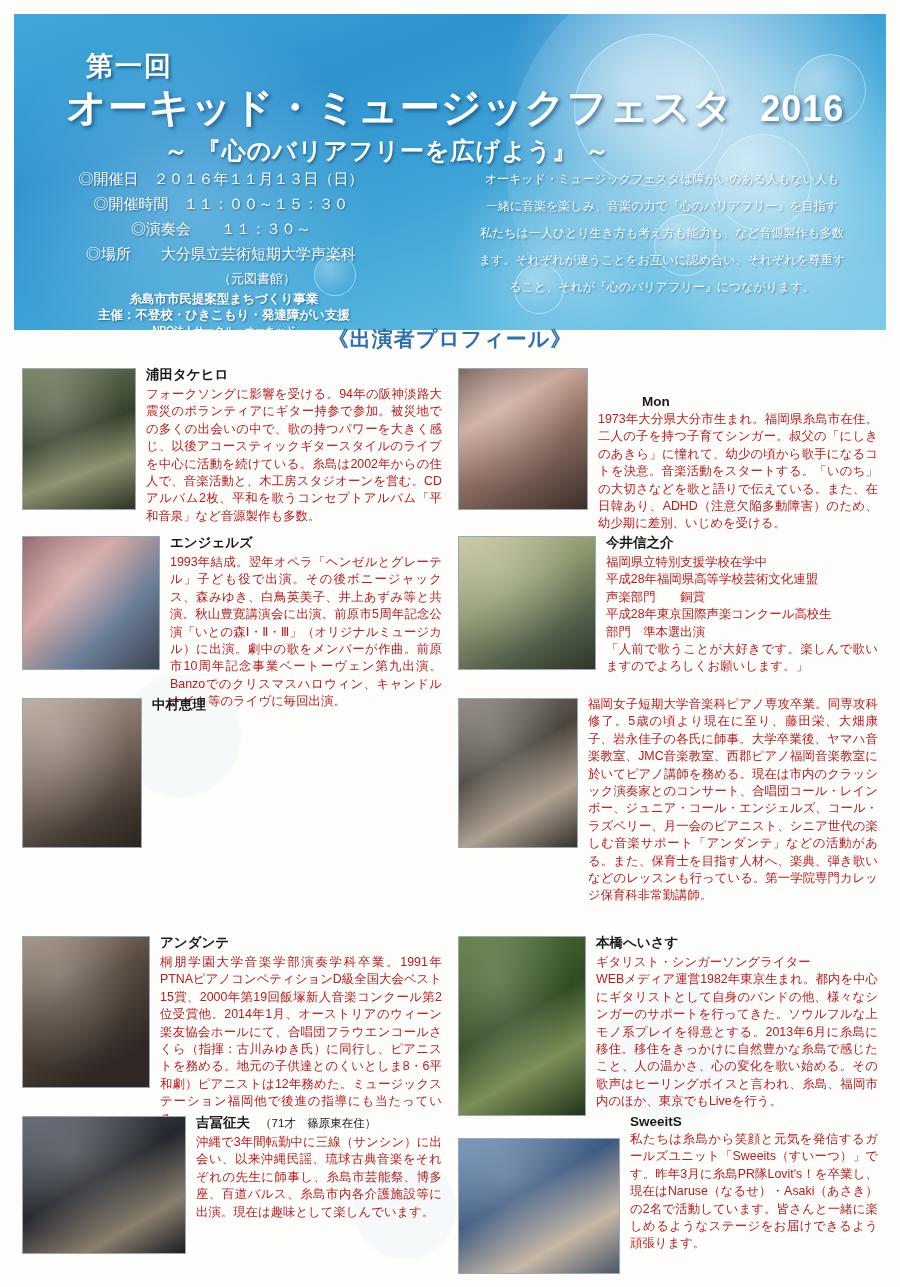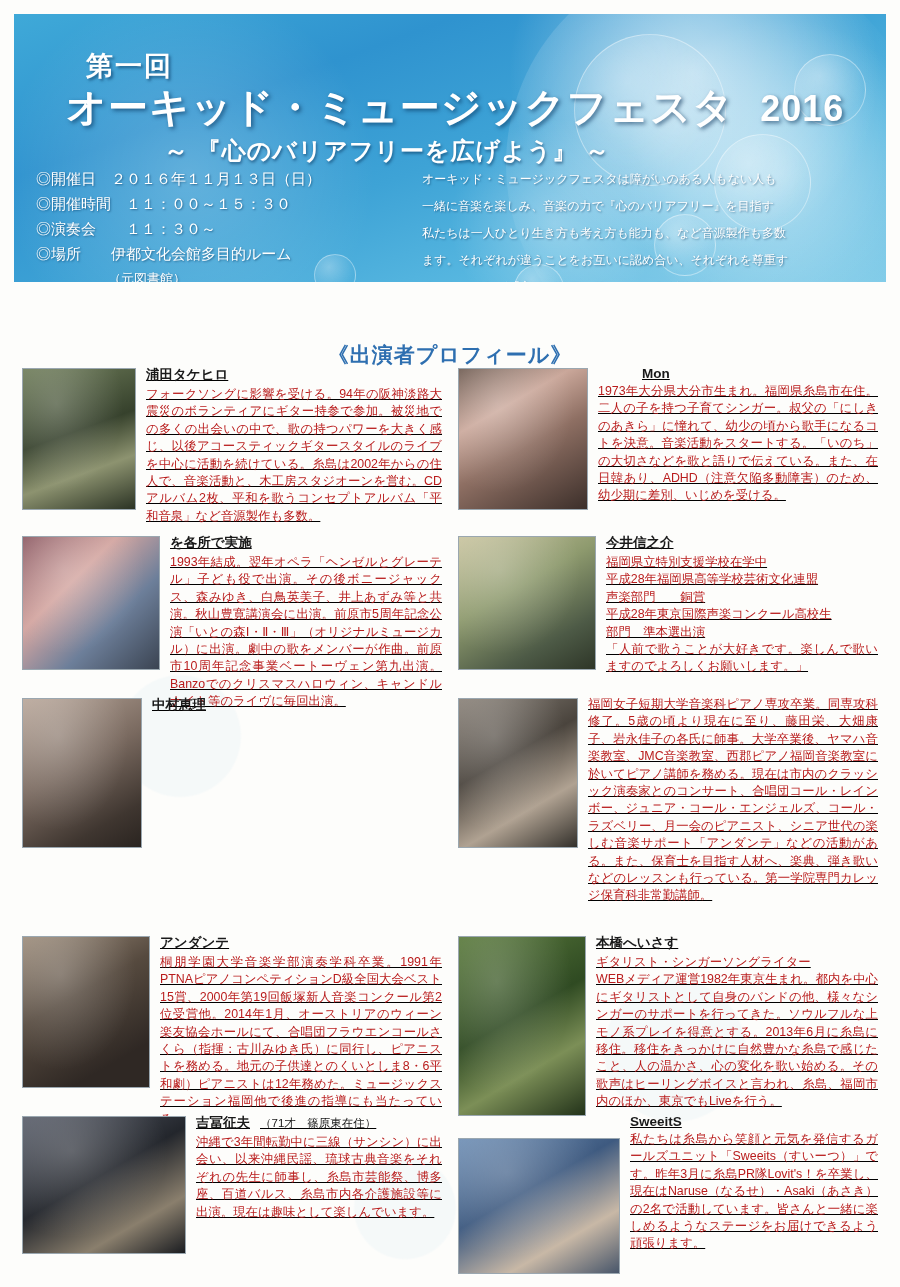--- a/index.html
+++ b/index.html
@@ -17,28 +17,29 @@
     background: #fdfdfb;
     overflow: hidden;
   }
 
   
   .banner {
     position: absolute;
     left: 14px;
     top: 14px;
     width: 872px;
-    height: 268px;
+    height: 316px;
     background:
       radial-gradient(circle at 78% 22%, rgba(255,255,255,0.55) 0%, rgba(255,255,255,0) 26%),
       radial-gradient(circle at 88% 60%, rgba(255,255,255,0.40) 0%, rgba(255,255,255,0) 20%),
       radial-gradient(circle at 62% 78%, rgba(255,255,255,0.30) 0%, rgba(255,255,255,0) 18%),
       radial-gradient(circle at 20% 60%, rgba(255,255,255,0.22) 0%, rgba(255,255,255,0) 26%),
       linear-gradient(160deg, #3fa9d8 0%, #2f93cf 28%, #3ea3d6 52%, #57b7e0 74%, #7fcbe8 100%);
     overflow: hidden;
+    text-align: center;
   }
   .banner:before {
     content: "";
     position: absolute;
     right: -40px;
     top: -60px;
     width: 420px;
     height: 420px;
     border-radius: 50%;
     background: radial-gradient(circle at 40% 40%, rgba(255,255,255,0.35), rgba(255,255,255,0.02) 62%, rgba(255,255,255,0) 70%);
@@ -121,21 +122,21 @@
     color: #ffffff;
     font-size: 12px;
     line-height: 27px;
     text-shadow: 1px 1px 2px rgba(0,50,90,0.55);
   }
 
   
   .section-title {
     position: absolute;
     left: 0;
-    top: 341px;
+    top: 325px;
     width: 900px;
     text-align: center;
     font-size: 21px;
     font-weight: bold;
     color: #2e6fb0;
     letter-spacing: 1px;
   }
 
   
   .profiles {
@@ -168,23 +169,22 @@
     margin-left: 10px;
   }
   .prof-text {
     font-size: 12.4px;
     line-height: 17.4px;
     color: #b91c1c;
     text-align: justify;
   }
   .prof-body {
     position: absolute;
-    text-decoration: underline;
-  }
-  .center-name { text-align: center; }
+  }
+  .center-name { text-align: center; margin-top: 28px; }
 
   
   .ph-urata  { background: linear-gradient(160deg,#6f7d5a,#36412c 45%,#8d9370 70%,#2b3324); }
   .ph-mon    { background: linear-gradient(150deg,#6f5c52,#caa79a 30%,#8e6f63 55%,#3c2f2a); }
   .ph-ang    { background: linear-gradient(135deg,#8c5a63,#d3a5a0 35%,#6d7f9a 65%,#3b4452); }
   .ph-ima    { background: linear-gradient(150deg,#c9c49f,#8e9a6e 40%,#4d5a46 75%,#2e3628); }
   .ph-naka   { background: linear-gradient(150deg,#b9a79a,#7a6a60 45%,#3f3630 80%,#2a2420); }
   .ph-yoshi  { background: linear-gradient(150deg,#8a8279,#4a443d 40%,#b0a292 70%,#33302b); }
   .ph-tokiwa { background: linear-gradient(150deg,#9d8d7c,#564a3f 40%,#2f2824 80%); }
   .ph-moto   { background: linear-gradient(150deg,#5a7a3c,#2f4a22 45%,#7c8f57 70%,#23331a); }
@@ -231,21 +231,21 @@
     <div class="title-main">
       <span>オーキッド・ミュージックフェスタ</span><span class="title-year">2016</span>
     </div>
 
     <div class="title-sub">～ 『心のバリアフリーを広げよう』 ～</div>
 
     <div class="info-left">
       <div class="row">◎開催日　２０１６年１１月１３日（日）</div>
       <div class="row">◎開催時間　１１：００～１５：３０</div>
       <div class="row">◎演奏会　　１１：３０～</div>
-      <div class="row">◎場所　　伊都文化会館多目的ルーム</div>
+      <div class="row">◎場所　　大分県立芸術短期大学声楽科</div>
       <div class="indent">（元図書館）</div>
     </div>
 
     <div class="organizer">
       <div>糸島市市民提案型まちづくり事業</div>
       <div>主催：不登校・ひきこもり・発達障がい支援</div>
       <div class="small">NPO法人サークル・オーキッド</div>
 
     </div>
 
@@ -280,21 +280,21 @@
         <div class="prof-name center-name" style="text-align:left;padding-left:44px;">Mon</div>
         <div class="prof-text">1973年大分県大分市生まれ。福岡県糸島市在住。二人の子を持つ子育てシンガー。叔父の「にしきのあきら」に憧れて、幼少の頃から歌手になるコトを決意。音楽活動をスタートする。「いのち」の大切さなどを歌と語りで伝えている。また、在日韓あり、ADHD（注意欠陥多動障害）のため、幼少期に差別、いじめを受ける。</div>
       </div>
     </div>
 
     <div class="prof" style="left:0px;top:168px;width:420px;">
       <div class="photo ph-ang" style="width:136px;height:132px;">
           <div class="glare"></div>
         </div>
       <div class="prof-body" style="left:148px;top:-2px;width:272px;">
-        <div class="prof-name">を各所で実施</div>
+        <div class="prof-name">エンジェルズ</div>
         <div class="prof-text">1993年結成。翌年オペラ「ヘンゼルとグレーテル」子ども役で出演。その後ボニージャックス、森みゆき、白鳥英美子、井上あずみ等と共演。秋山豊寛講演会に出演。前原市5周年記念公演「いとの森Ⅰ・Ⅱ・Ⅲ」（オリジナルミュージカル）に出演。劇中の歌をメンバーが作曲。前原市10周年記念事業ベートーヴェン第九出演。Banzoでのクリスマスハロウィン、キャンドルナイト等のライヴに毎回出演。</div>
       </div>
     </div>
 
     <div class="prof" style="left:436px;top:168px;width:420px;">
       <div class="photo ph-ima" style="width:136px;height:132px;">
           <div class="glare"></div>
         </div>
       <div class="prof-body" style="left:148px;top:-2px;width:272px;">
         <div class="prof-name">今井信之介</div>

